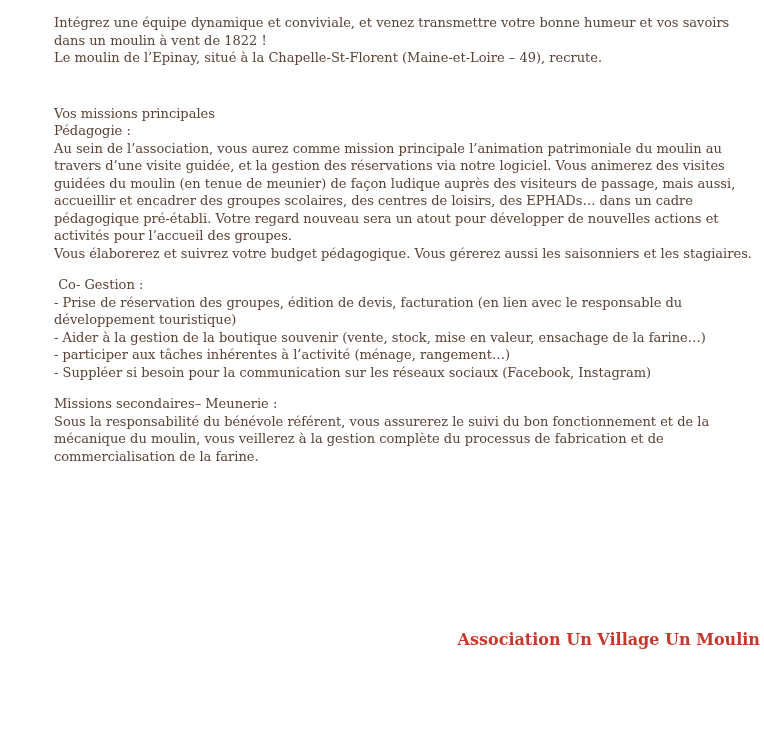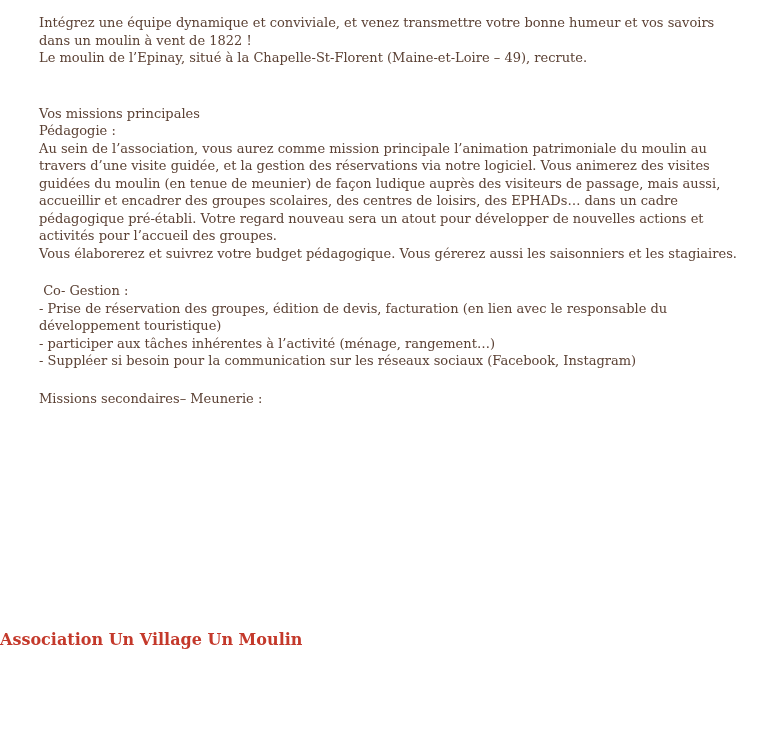--- a/index.html
+++ b/index.html
@@ -11,36 +11,36 @@
     position: relative;
     width: 764px;
     height: 750px;
     overflow: hidden;
     background: #ffffff;
     color: #5b4134;
     font-family: "DejaVu Serif", "Liberation Serif", serif;
     font-size: 13px;
     line-height: 17.5px;
     box-sizing: border-box;
-    padding: 14px 0 0 39px;
+    padding: 14px 0 0 54px;
   }
   .block {
     white-space: pre; 
   }
   .bold {
     font-weight: normal;
   }
   .gap-large { margin-top: 38px; }
-  .gap-line  { margin-top: 20px; }
+  .gap-line  { margin-top: 14px; }
   .footer-title {
     position: absolute;
     left: 0;
-    right: 14px;
+    right: 4px;
     top: 630px;
-    text-align: left;
+    text-align: right;
     font-weight: bold;
     font-size: 16px;
     line-height: 20px;
     color: #c4392b;
     white-space: pre;
   }
 </style>
 </head>
 <body>
 
@@ -60,22 +60,26 @@
 accueillir et encadrer des groupes scolaires, des centres de loisirs, des EPHADs… dans un cadre
 pédagogique pré-établi. Votre regard nouveau sera un atout pour développer de nouvelles actions et
 activités pour l’accueil des groupes.
 Vous élaborerez et suivrez votre budget pédagogique. Vous gérerez aussi les saisonniers et les stagiaires.</div>
 
   <div class="block bold gap-line"> Co- Gestion :</div>
 
   <div>
       <div class="block">- Prise de réservation des groupes, édition de devis, facturation (en lien avec le responsable du
 développement touristique)</div>
+      <div class="block">- Aider à la gestion de la boutique souvenir (vente, stock, mise en valeur, ensachage de la farine…)</div>
       <div class="block">- participer aux tâches inhérentes à l’activité (ménage, rangement…)</div>
       <div class="block">- Suppléer si besoin pour la communication sur les réseaux sociaux (Facebook, Instagram)</div>
     </div>
 
   <div class="block bold gap-line">Missions secondaires– Meunerie :</div>
 
+  <div class="block">Sous la responsabilité du bénévole référent, vous assurerez le suivi du bon fonctionnement et de la
+mécanique du moulin, vous veillerez à la gestion complète du processus de fabrication et de
+commercialisation de la farine.</div>
 
   <div class="footer-title" style="color: rgb(196, 57, 43);">Association Un Village Un Moulin</div>
 
 </div>
 
 </body></html>

